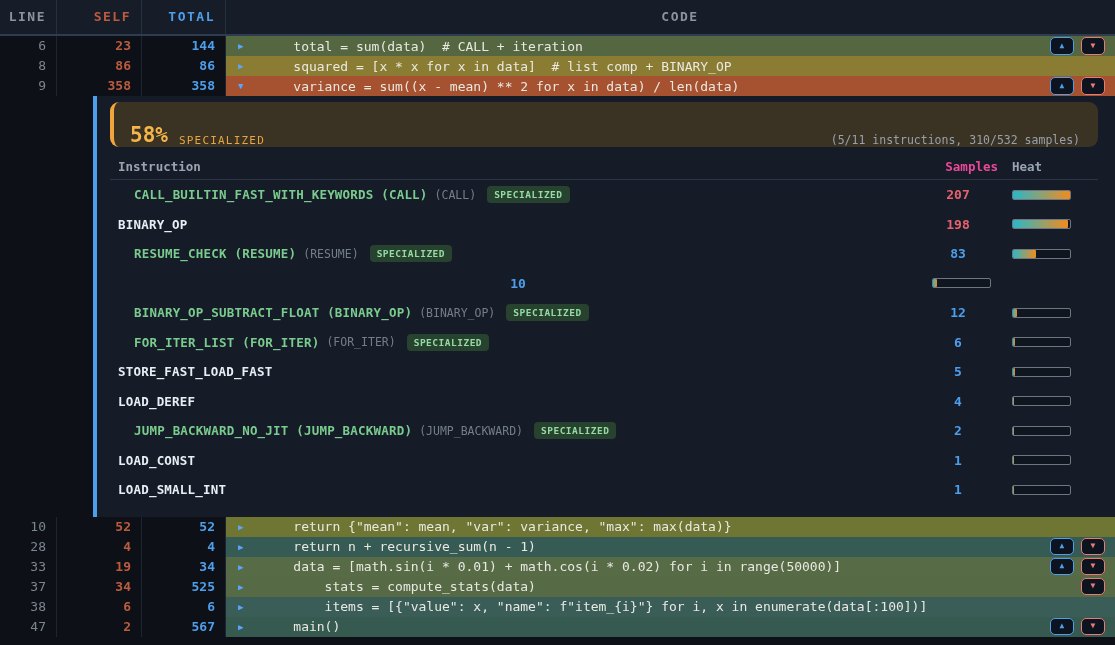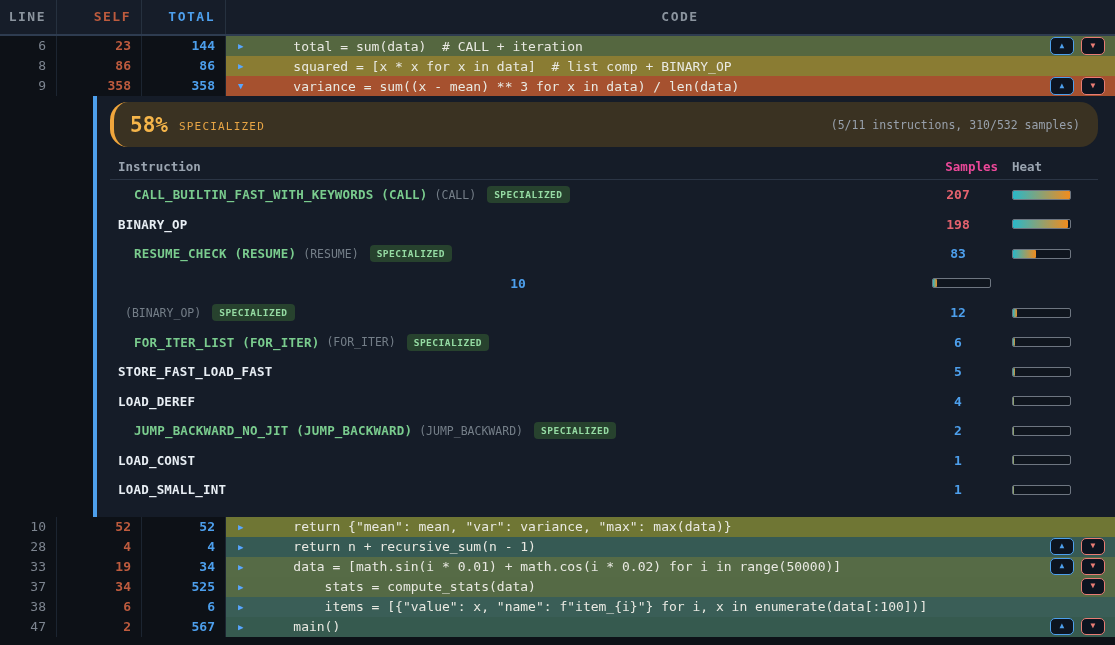--- a/index.html
+++ b/index.html
@@ -26,22 +26,22 @@
   .codetext { font-size:13px; color:#e9e9e2; white-space:pre; }
   .rowbtns { position:absolute; right:10px; top:1px; display:flex; gap:7px; }
   .mini { width:24px; height:17.5px; border-radius:5px; background:#0d1420; display:flex;
           align-items:center; justify-content:center; font-size:8px; line-height:1; cursor:pointer; font-family:inherit; }
   .mini.up   { border:1.5px solid #4d9fec; color:#4d9fec; }
   .mini.down { border:1.5px solid #e87c74; color:#e87c74; }
 
   
   .panel { margin-left:93px; border-left:4px solid #4d9fec; background:#151c28;
            padding:6px 17px 12px 13px; }
-  .banner { height:45px; background:#3a3222; border-left:4px solid #f0a63c; border-radius:18px;
-            display:flex; align-items:center; padding:0 18px 0 16px; }
+  .banner { height:45px; background:#3a3222; border-left:4px solid #f0a63c; border-radius:9px;
+            display:flex; align-items:flex-end; padding:0 18px 0 16px; }
   .banner .pct { font-size:21px; font-weight:bold; color:#f5b54a; }
   .banner .lbl { font-size:11px; color:#e8a545; margin-left:11px; letter-spacing:1.2px; margin-top:3px; }
   .banner .sum { margin-left:auto; font-size:11.5px; color:#98a0ab; }
 
   .itable-hdr { display:grid; grid-template-columns:1fr 80px 100px; align-items:center;
                 padding:12px 0 5px 8px; border-bottom:1px solid #2b3545; }
   .itable-hdr .ih { font-size:12.5px; font-weight:bold; color:#9aa4b0; }
   .itable-hdr .ih.samples { text-align:right; color:#ec4899; }
   .itable-hdr .ih.heat { padding-left:14px; }
 
@@ -100,21 +100,21 @@
       <span class="rowbtns"></span>
     </div>
   </div>
 
   <div class="grid-row code-row">
     <div class="cell line">9</div>
     <div class="cell self">358</div>
     <div class="cell total">358</div>
     <div class="codecell" style="background: rgb(166, 81, 47);">
       <span class="caret">▼</span>
-      <span class="codetext">    variance = sum((x - mean) ** 3 for x in data) / len(data)</span>
+      <span class="codetext">    variance = sum((x - mean) ** 2 for x in data) / len(data)</span>
       <span class="rowbtns">
           <button class="mini up">
             <span>▲</span>
           </button>
           <button class="mini down">
             <span>▼</span>
           </button>
         </span>
     </div>
   </div>
@@ -177,20 +177,21 @@
     <div class="isamples cool">10</div>
     <div class="iheat">
       <div class="track">
         <div class="fill" style="width: 7%;"></div>
       </div>
     </div>
   </div>
 
   <div class="irow">
     <div class="iname-cell">
+      <span class="iname spec">BINARY_OP_SUBTRACT_FLOAT (BINARY_OP)</span>
       <span class="ibase">(BINARY_OP)</span>
       <span class="ibadge">SPECIALIZED</span>
     </div>
     <div class="isamples cool">12</div>
     <div class="iheat">
       <div class="track">
         <div class="fill" style="width: 6.5%;"></div>
       </div>
     </div>
   </div>

